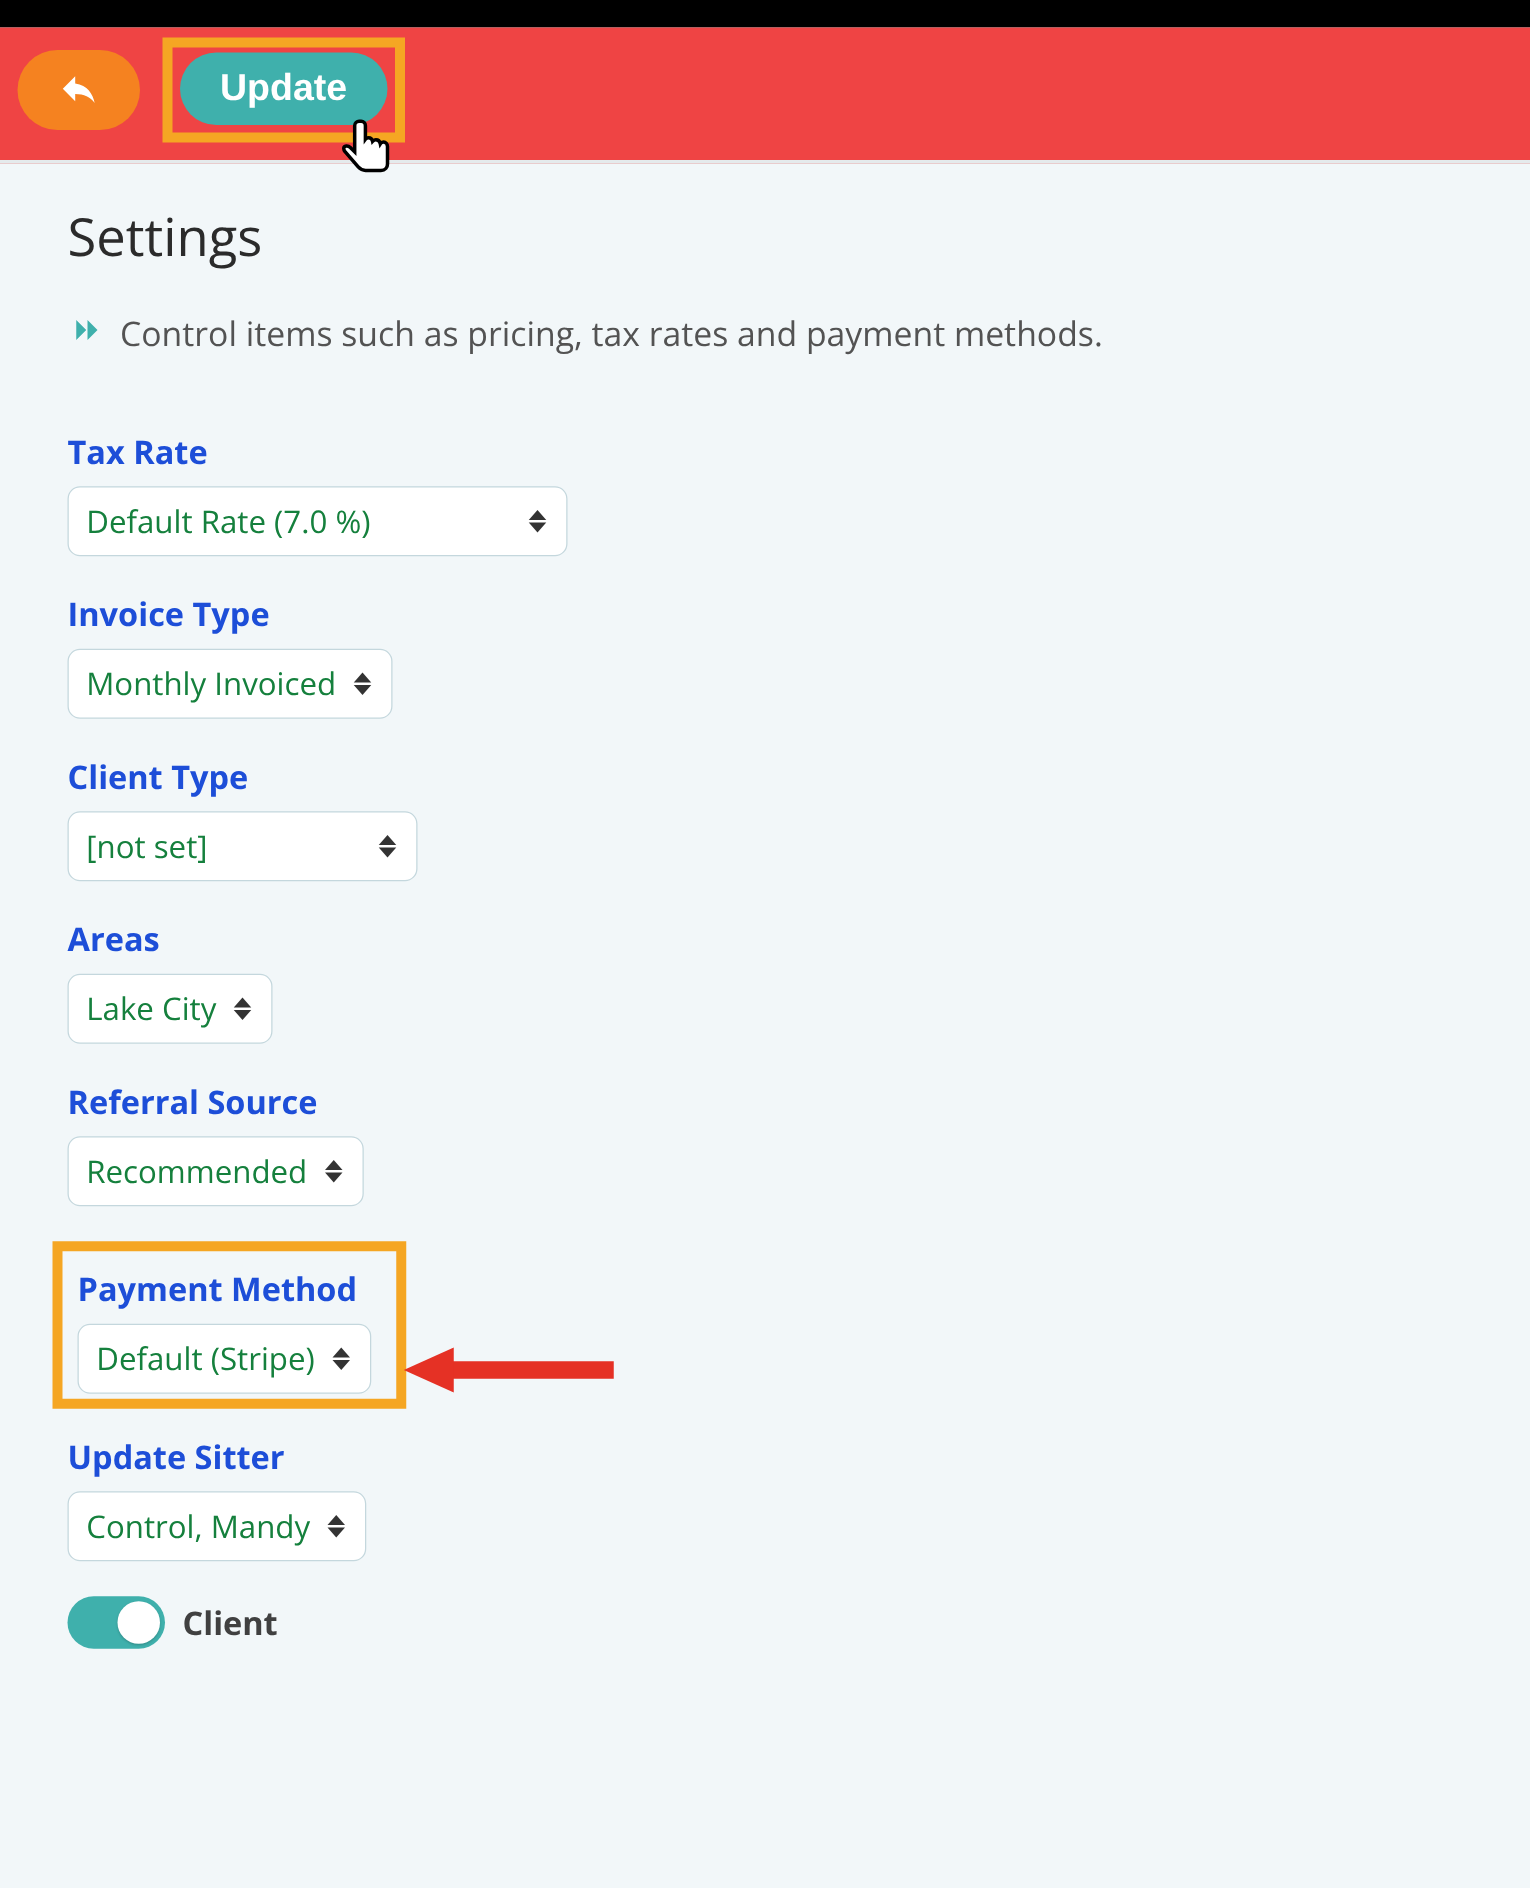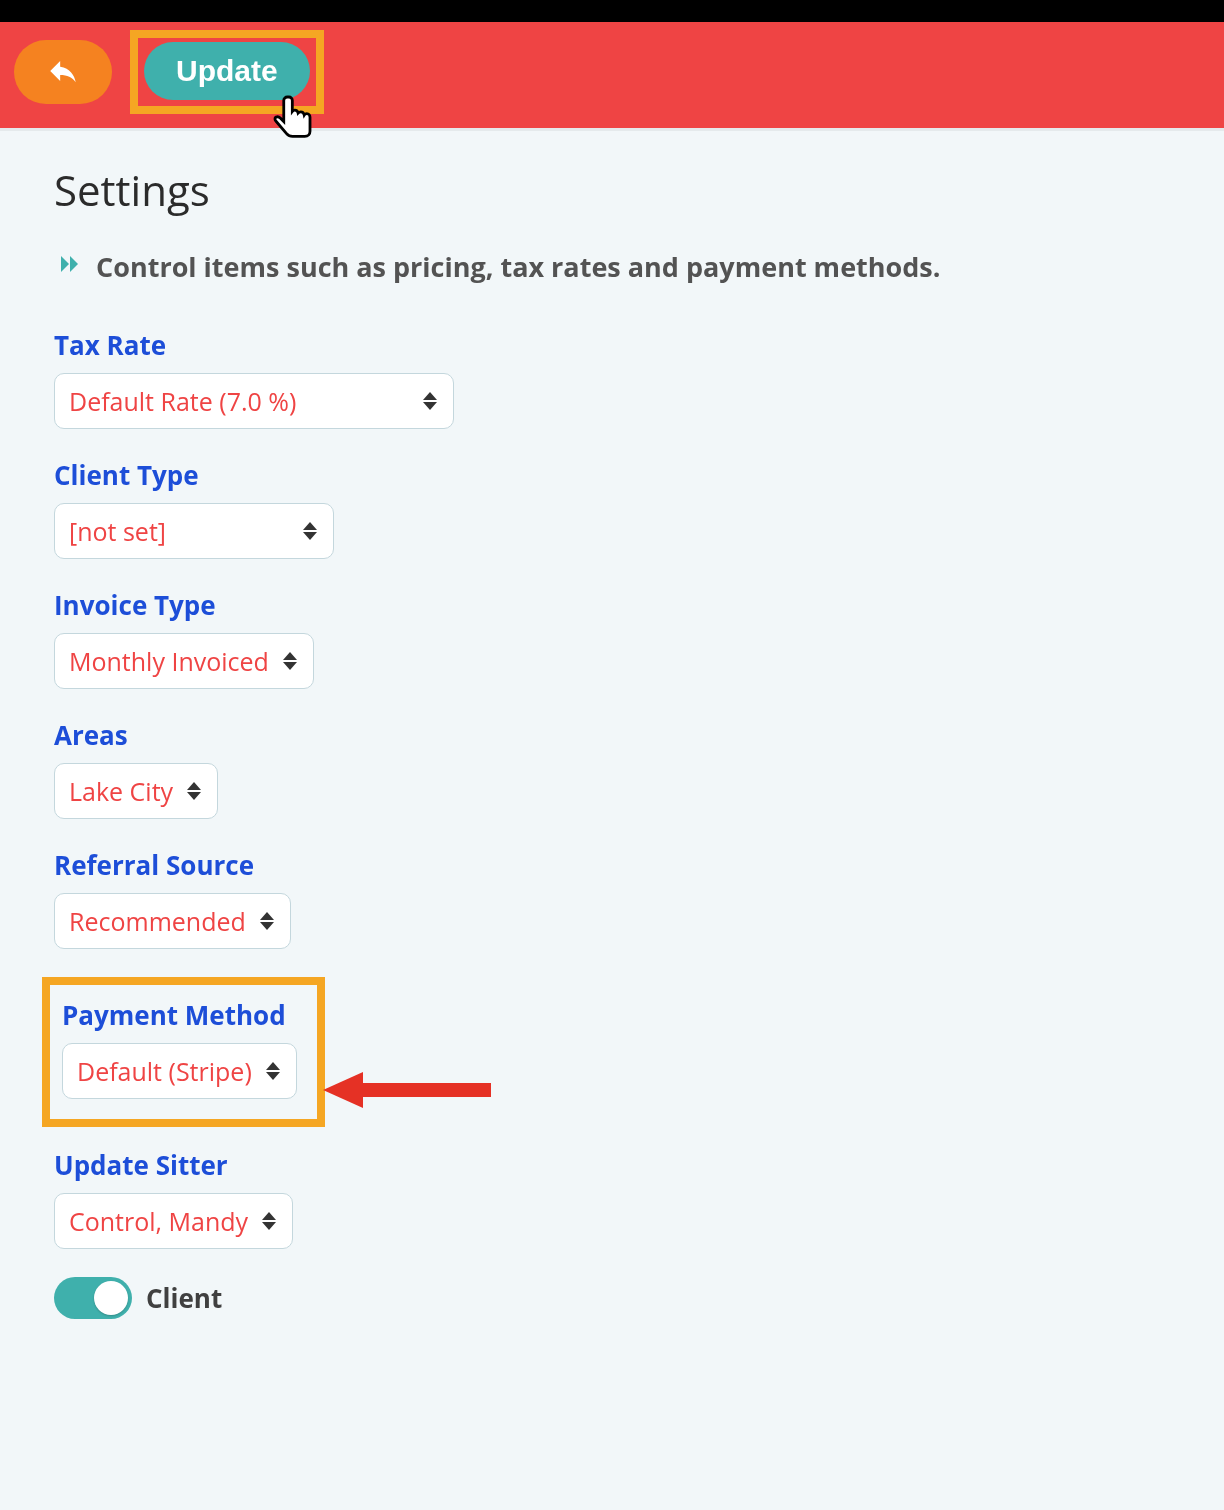--- a/index.html
+++ b/index.html
@@ -58,22 +58,21 @@
   .page-title {
     font-size: 42px;
     font-weight: 400;
     color: #2b2b2b;
     margin-bottom: 30px;
   }
   .subtitle-row {
     display: flex;
     align-items: center;
     gap: 12px;
-    margin-bottom: 42px;
-    font-weight: bold;
+    margin-bottom: 58px;
   }
   .chevrons svg { fill: #3fb0ac; }
   .subtitle {
     font-size: 27px;
     color: #535353;
   }
   .field { margin-bottom: 28px; }
   .field-label {
     font-size: 26px;
     font-weight: 700;
@@ -82,21 +81,21 @@
     display: block;
   }
   .select {
     display: inline-flex;
     align-items: center;
     background: #fff;
     border: 1.5px solid #c4d7dd;
     border-radius: 10px;
     padding: 10px 16px 10px 14px;
     font-size: 25px;
-    color: #ef4444;
+    color: #15803d;
     cursor: pointer;
     gap: 8px;
     min-height: 54px;
   }
   .select-lg { min-width: 400px; justify-content: space-between; }
   .caret {
     display: inline-flex;
     flex-direction: column;
     gap: 2px;
     margin-left: 6px;
@@ -109,21 +108,21 @@
   }
   .caret::after {
     content: "";
     border-left: 7px solid transparent;
     border-right: 7px solid transparent;
     border-top: 8px solid #333;
   }
   .highlight-box {
     border: 8px solid #f5a623;
     display: inline-block;
-    padding: 12px 20px 20px 12px;
+    padding: 12px 20px 4px 12px;
     margin-left: -12px;
     margin-bottom: 20px;
     position: relative;
   }
   .highlight-box .field { margin-bottom: 0; }
   .arrow {
     position: absolute;
     left: 100%;
     top: 62%;
     margin-left: 6px;
@@ -195,31 +194,31 @@
 
   <div class="field">
     <label class="field-label">Tax Rate</label>
     <div class="select select-lg">
       <span>Default Rate (7.0 %)</span>
       <span class="caret"></span>
     </div>
   </div>
 
   <div class="field">
+    <label class="field-label">Invoice Type</label>
+    <div class="select">
+      <span>Monthly Invoiced</span>
+      <span class="caret"></span>
+    </div>
+  </div>
+
+  <div class="field">
     <label class="field-label">Client Type</label>
     <div class="select" style="min-width:280px;justify-content:space-between">
       <span>[not set]</span>
-      <span class="caret"></span>
-    </div>
-  </div>
-
-  <div class="field">
-    <label class="field-label">Invoice Type</label>
-    <div class="select">
-      <span>Monthly Invoiced</span>
       <span class="caret"></span>
     </div>
   </div>
 
   <div class="field">
     <label class="field-label">Areas</label>
     <div class="select">
       <span>Lake City</span>
       <span class="caret"></span>
     </div>

